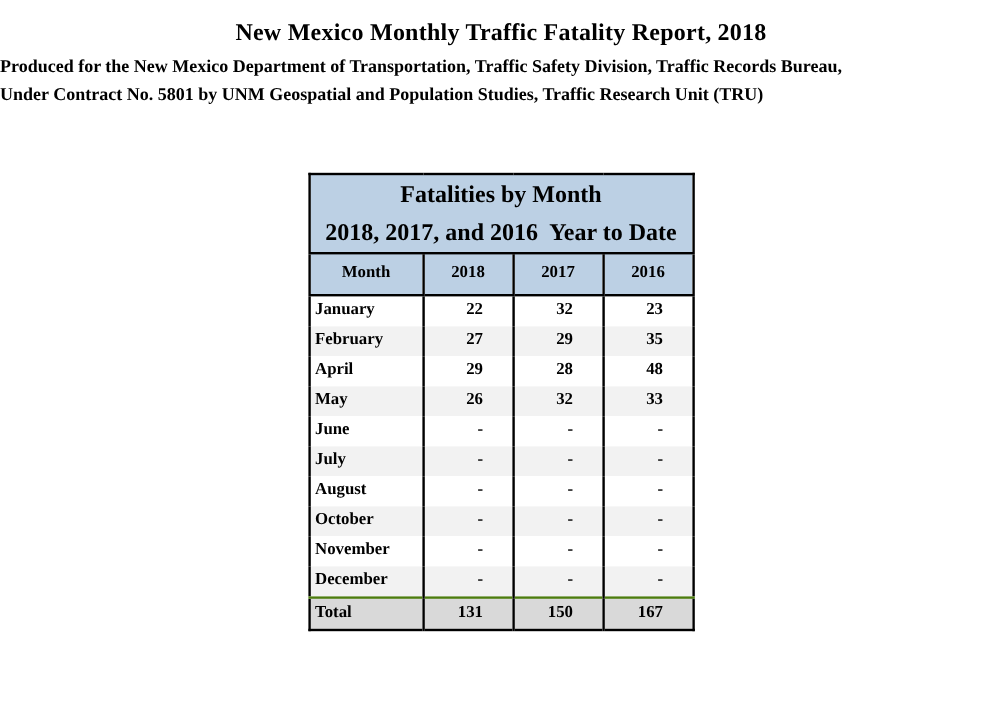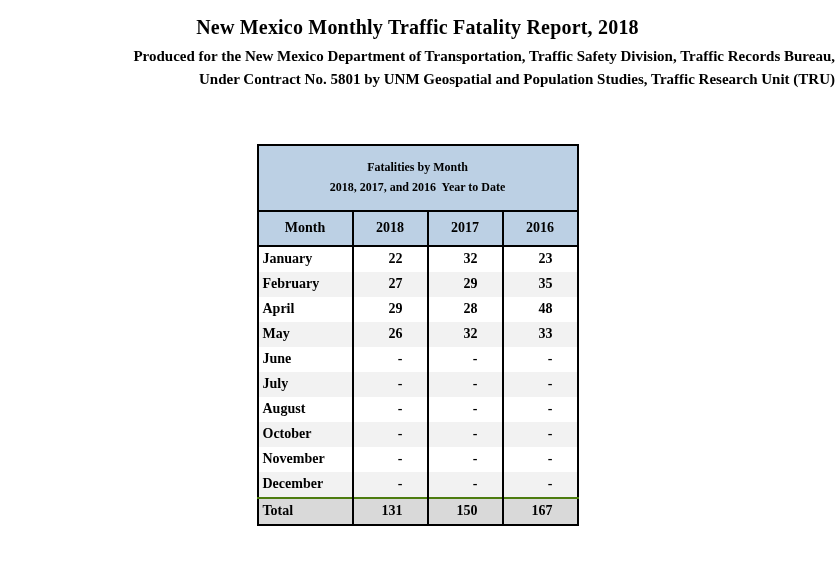--- a/index.html
+++ b/index.html
@@ -19,21 +19,21 @@
   }
   .doc-title {
     padding-top: 16px;
     text-align: center;
     font-size: 20px;
     font-weight: bold;
     letter-spacing: 0.2px;
   }
   .doc-subtitle {
     margin-top: 6px;
-    text-align: right;
+    text-align: left;
     font-size: 15px;
     font-weight: bold;
     line-height: 1.55;
   }
   table.fatality-table {
     border-collapse: collapse;
     margin: 52px auto 0 auto;
     table-layout: fixed;
     border: 2px solid #000000;
     font-size: 14px;
@@ -44,21 +44,21 @@
     font-weight: bold;
     padding: 0;
     overflow: hidden;
     white-space: nowrap;
   }
   
   .fatality-table tr.title-row th {
     background: #bcd0e4;
     height: 64px;
     text-align: center;
-    font-size: 12px;
+    font-size: 20px;
     line-height: 1.6;
     border-bottom: 2px solid #000000;
     white-space: pre-wrap;
   }
   
   .fatality-table tr.colhead-row th {
     background: #bcd0e4;
     height: 33px;
     text-align: center;
     border-bottom: 2px solid #000000;

